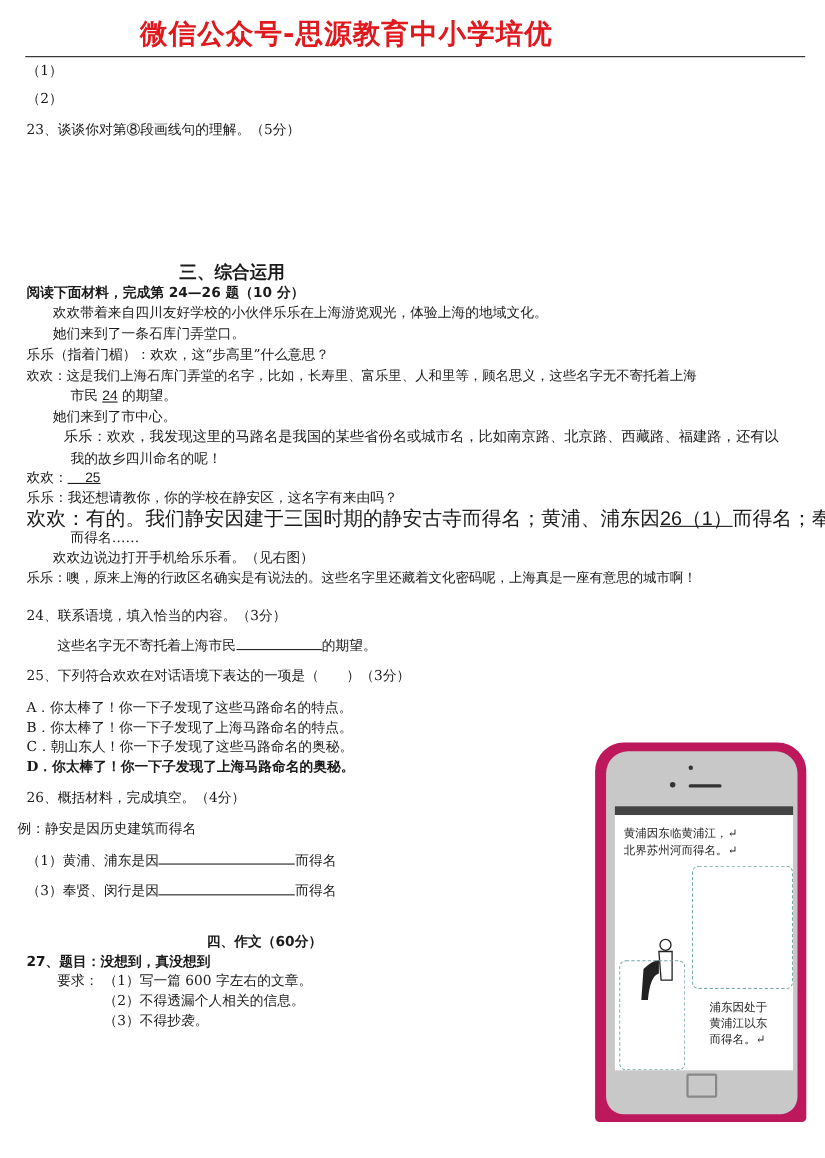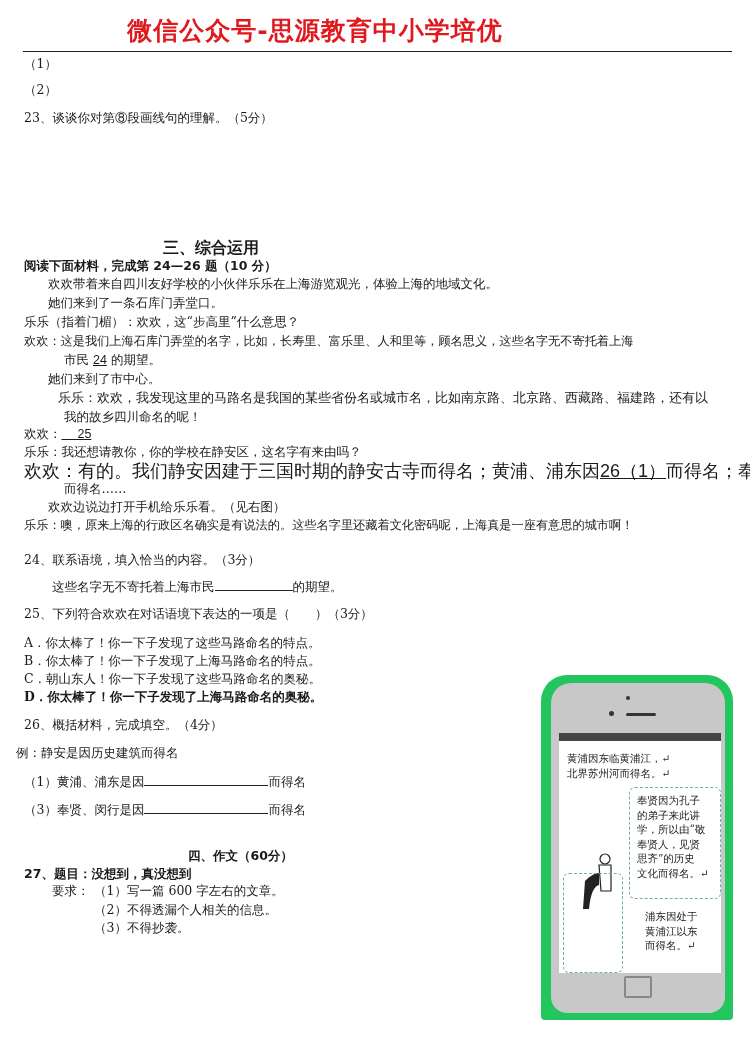--- a/index.html
+++ b/index.html
@@ -7,21 +7,21 @@
          font-family:"DejaVu Serif","Liberation Serif",serif; color:#1a1a1a; }
   .abs { position:absolute; white-space:nowrap; }
   .banner { left:0; width:630px; top:14px; text-align:center; color:#e0191f;
             font-family:"DejaVu Sans","Liberation Sans",sans-serif; font-size:25px; font-weight:bold; letter-spacing:1px; }
   .rule { left:23px; width:709px; top:51px; height:0; border-top:1.5px solid #222; }
   .t { font-size:12.5px; line-height:16px; }
   .b { font-weight:bold; font-family:"DejaVu Sans","Liberation Sans",sans-serif; }
   .blank-num { display:inline-block; text-decoration:underline; font-family:"Liberation Sans",sans-serif; }
   .ul { display:inline-block; border-bottom:1.3px solid #222; height:12px; vertical-align:baseline; }
   
-  .phone { left:541px; top:675px; width:192px; height:345px; background:#22c55e; border-radius:26px 26px 4px 4px; }
+  .phone { left:541px; top:675px; width:192px; height:345px; background:#be185d; border-radius:26px 26px 4px 4px; }
   .phone-inner { position:absolute; left:10px; top:8px; width:174px; height:330px; background:#c8c8c8; border-radius:20px 20px 16px 16px; }
   .cam { position:absolute; left:58px; top:28px; width:5px; height:5px; border-radius:50%; background:#333; }
   .cam2 { position:absolute; left:75px; top:13px; width:4px; height:4px; border-radius:50%; background:#333; }
   .speaker { position:absolute; left:75px; top:30px; width:30px; height:3px; background:#333; border-radius:2px; }
   .statusbar { position:absolute; left:8px; top:50px; width:162px; height:8px; background:#444; }
   .screen { position:absolute; left:8px; top:58px; width:162px; height:232px; background:#fff; }
   .home { position:absolute; left:73px; top:293px; width:24px; height:18px; border:2px solid #888; border-radius:2px; }
   .ph-text { position:absolute; font-size:10.5px; line-height:14.5px; color:#222; font-family:"DejaVu Serif",serif; white-space:pre; }
   .box { position:absolute; border:1px dashed #7aa; border-radius:6px; }
   .figure { position:absolute; left:22px; top:110px; width:34px; height:60px; }
@@ -91,26 +91,20 @@
 <div class="abs phone">
   <div class="phone-inner">
     <div class="cam2"></div>
     <div class="cam"></div>
     <div class="speaker"></div>
     <div class="statusbar"></div>
     <div class="screen">
       <div class="ph-text" style="left:8px;top:10px;">黄浦因东临黄浦江，↵
 北界苏州河而得名。↵</div>
       <div class="box" style="left:70px;top:46px;width:90px;height:110px;"></div>
-      <div class="ph-text" style="left:78px;top:52px;">奉贤因为孔子
-的弟子来此讲
-学，所以由“敬
-奉贤人，见贤
-思齐”的历史
-文化而得名。↵</div>
       <svg class="figure" viewBox="0 0 34 60">
         <circle cx="24" cy="8" r="5" fill="#fff" stroke="#222" stroke-width="1.2"></circle>
         <path d="M18 14 L30 14 L30 40 L20 40 Z" fill="#fff" stroke="#222" stroke-width="1.2"></path>
         <path d="M4 30 Q12 22 18 22 L18 34 Q10 36 8 58 L2 58 Z" fill="#222"></path>
       </svg>
       <div class="box" style="left:4px;top:132px;width:58px;height:98px;"></div>
       <div class="ph-text" style="left:86px;top:168px;">浦东因处于
 黄浦江以东
 而得名。↵</div>
     </div>

